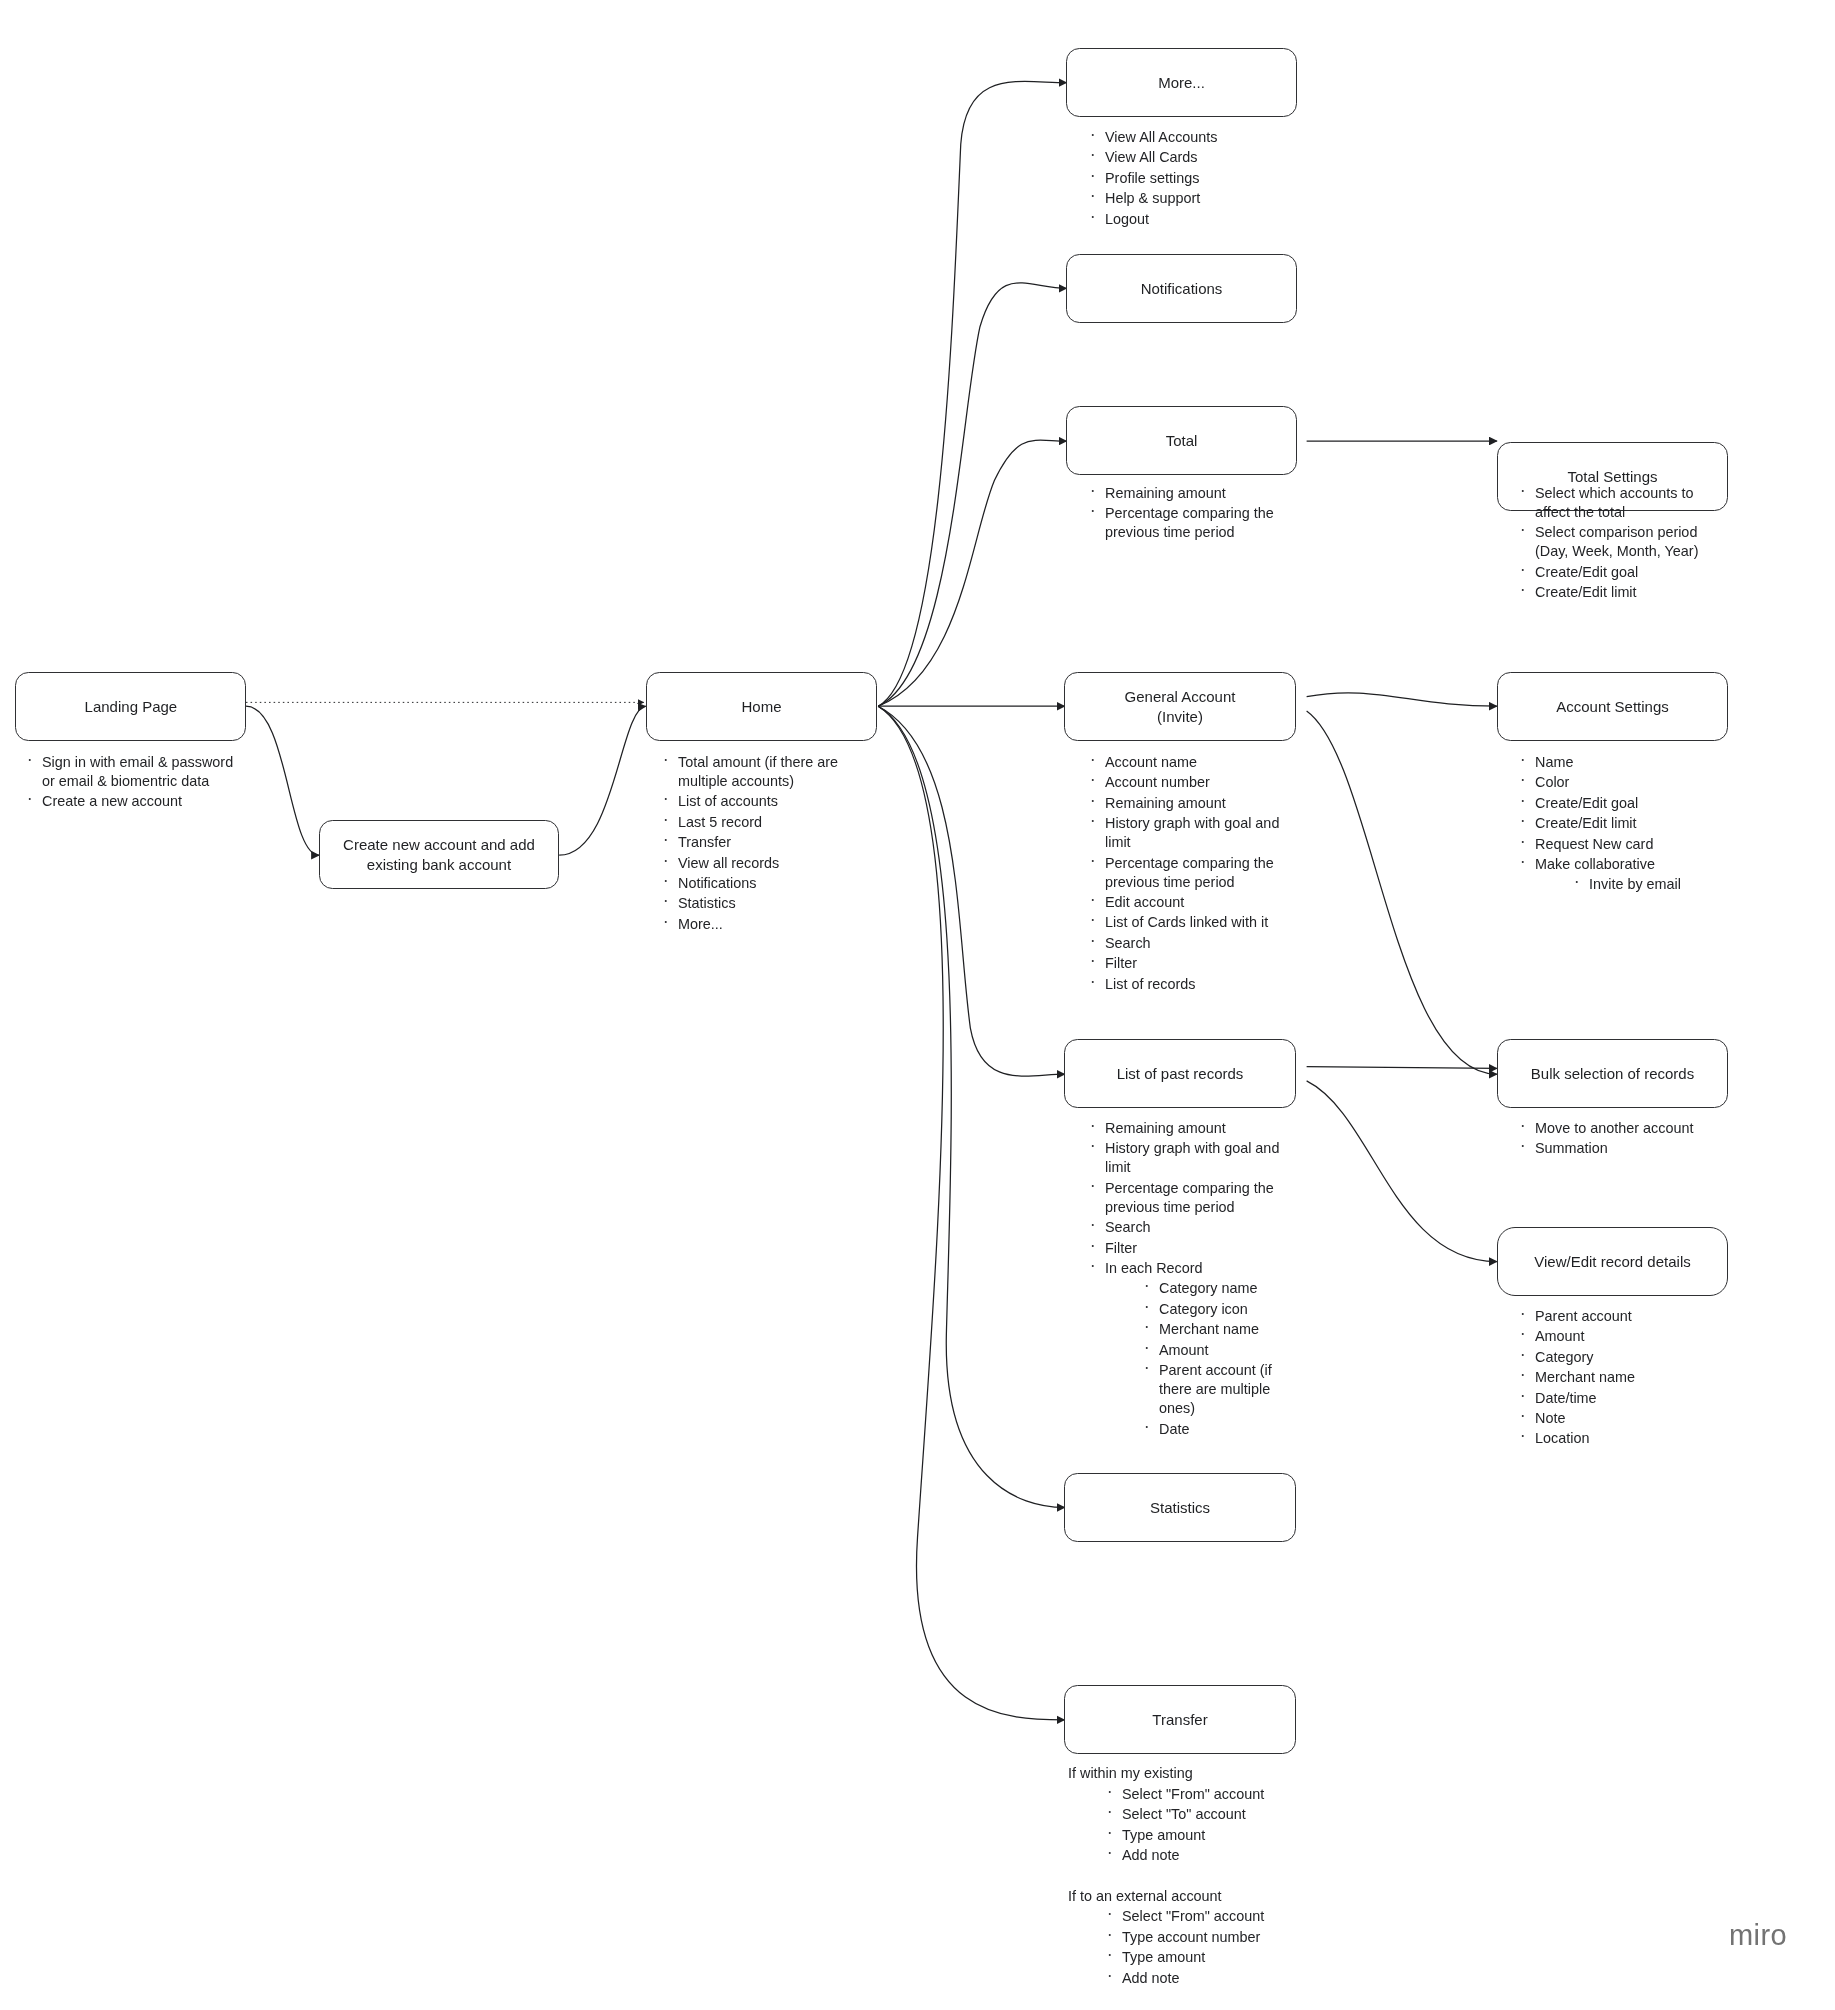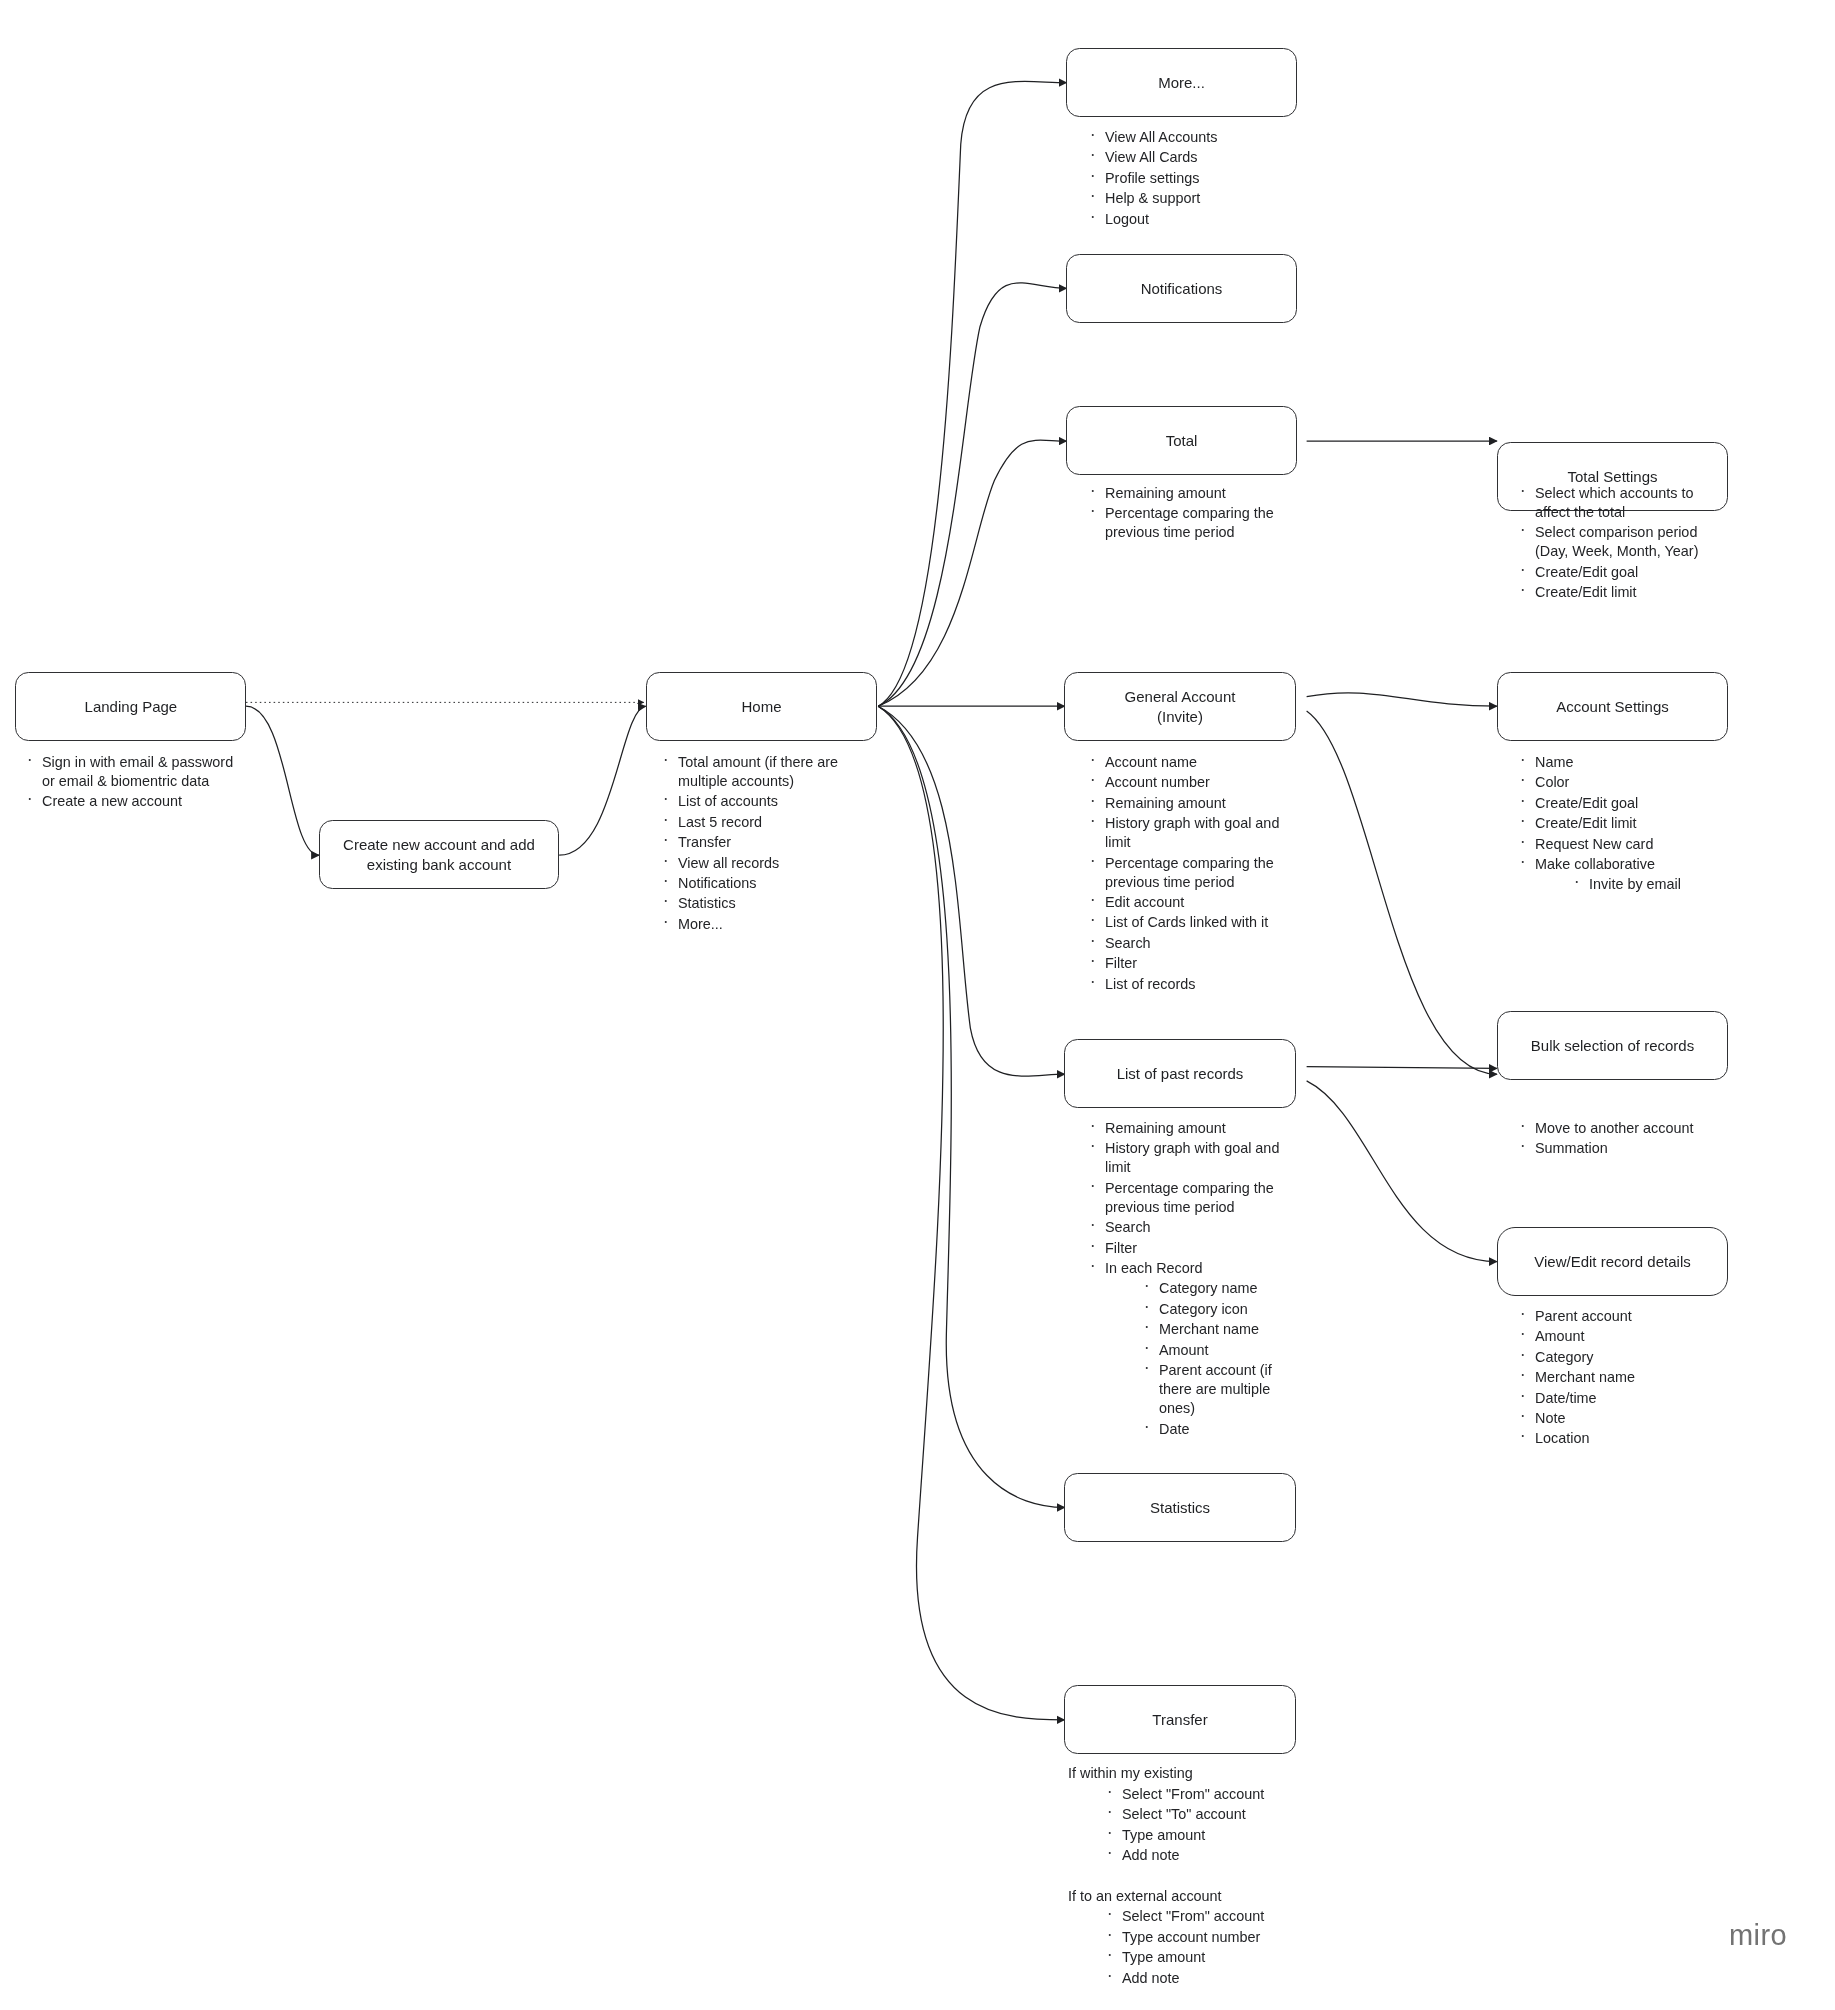--- a/index.html
+++ b/index.html
@@ -242,21 +242,21 @@
           <li>Category icon</li>
           <li>Merchant name</li>
           <li>Amount</li>
           <li>Parent account (if there are multiple ones)</li>
           <li>Date</li>
         </ul>
       </li>
     </ul>
   </div>
 
-  <div class="node" style="left:1497px; top:1011px; width:231px; height:69px;">
+  <div class="node" style="left:1497px; top:1039px; width:231px; height:69px;">
     <span class="node-title">Bulk selection of records</span>
   </div>
   <div class="bullets" style="left:1514px; top:1119px; width:209px;">
     <ul>
       <li>Move to another account</li>
       <li>Summation</li>
     </ul>
   </div>
 
   <div class="node" style="left:1497px; top:1227px; width:231px; height:69px;border-radius:18px;">

